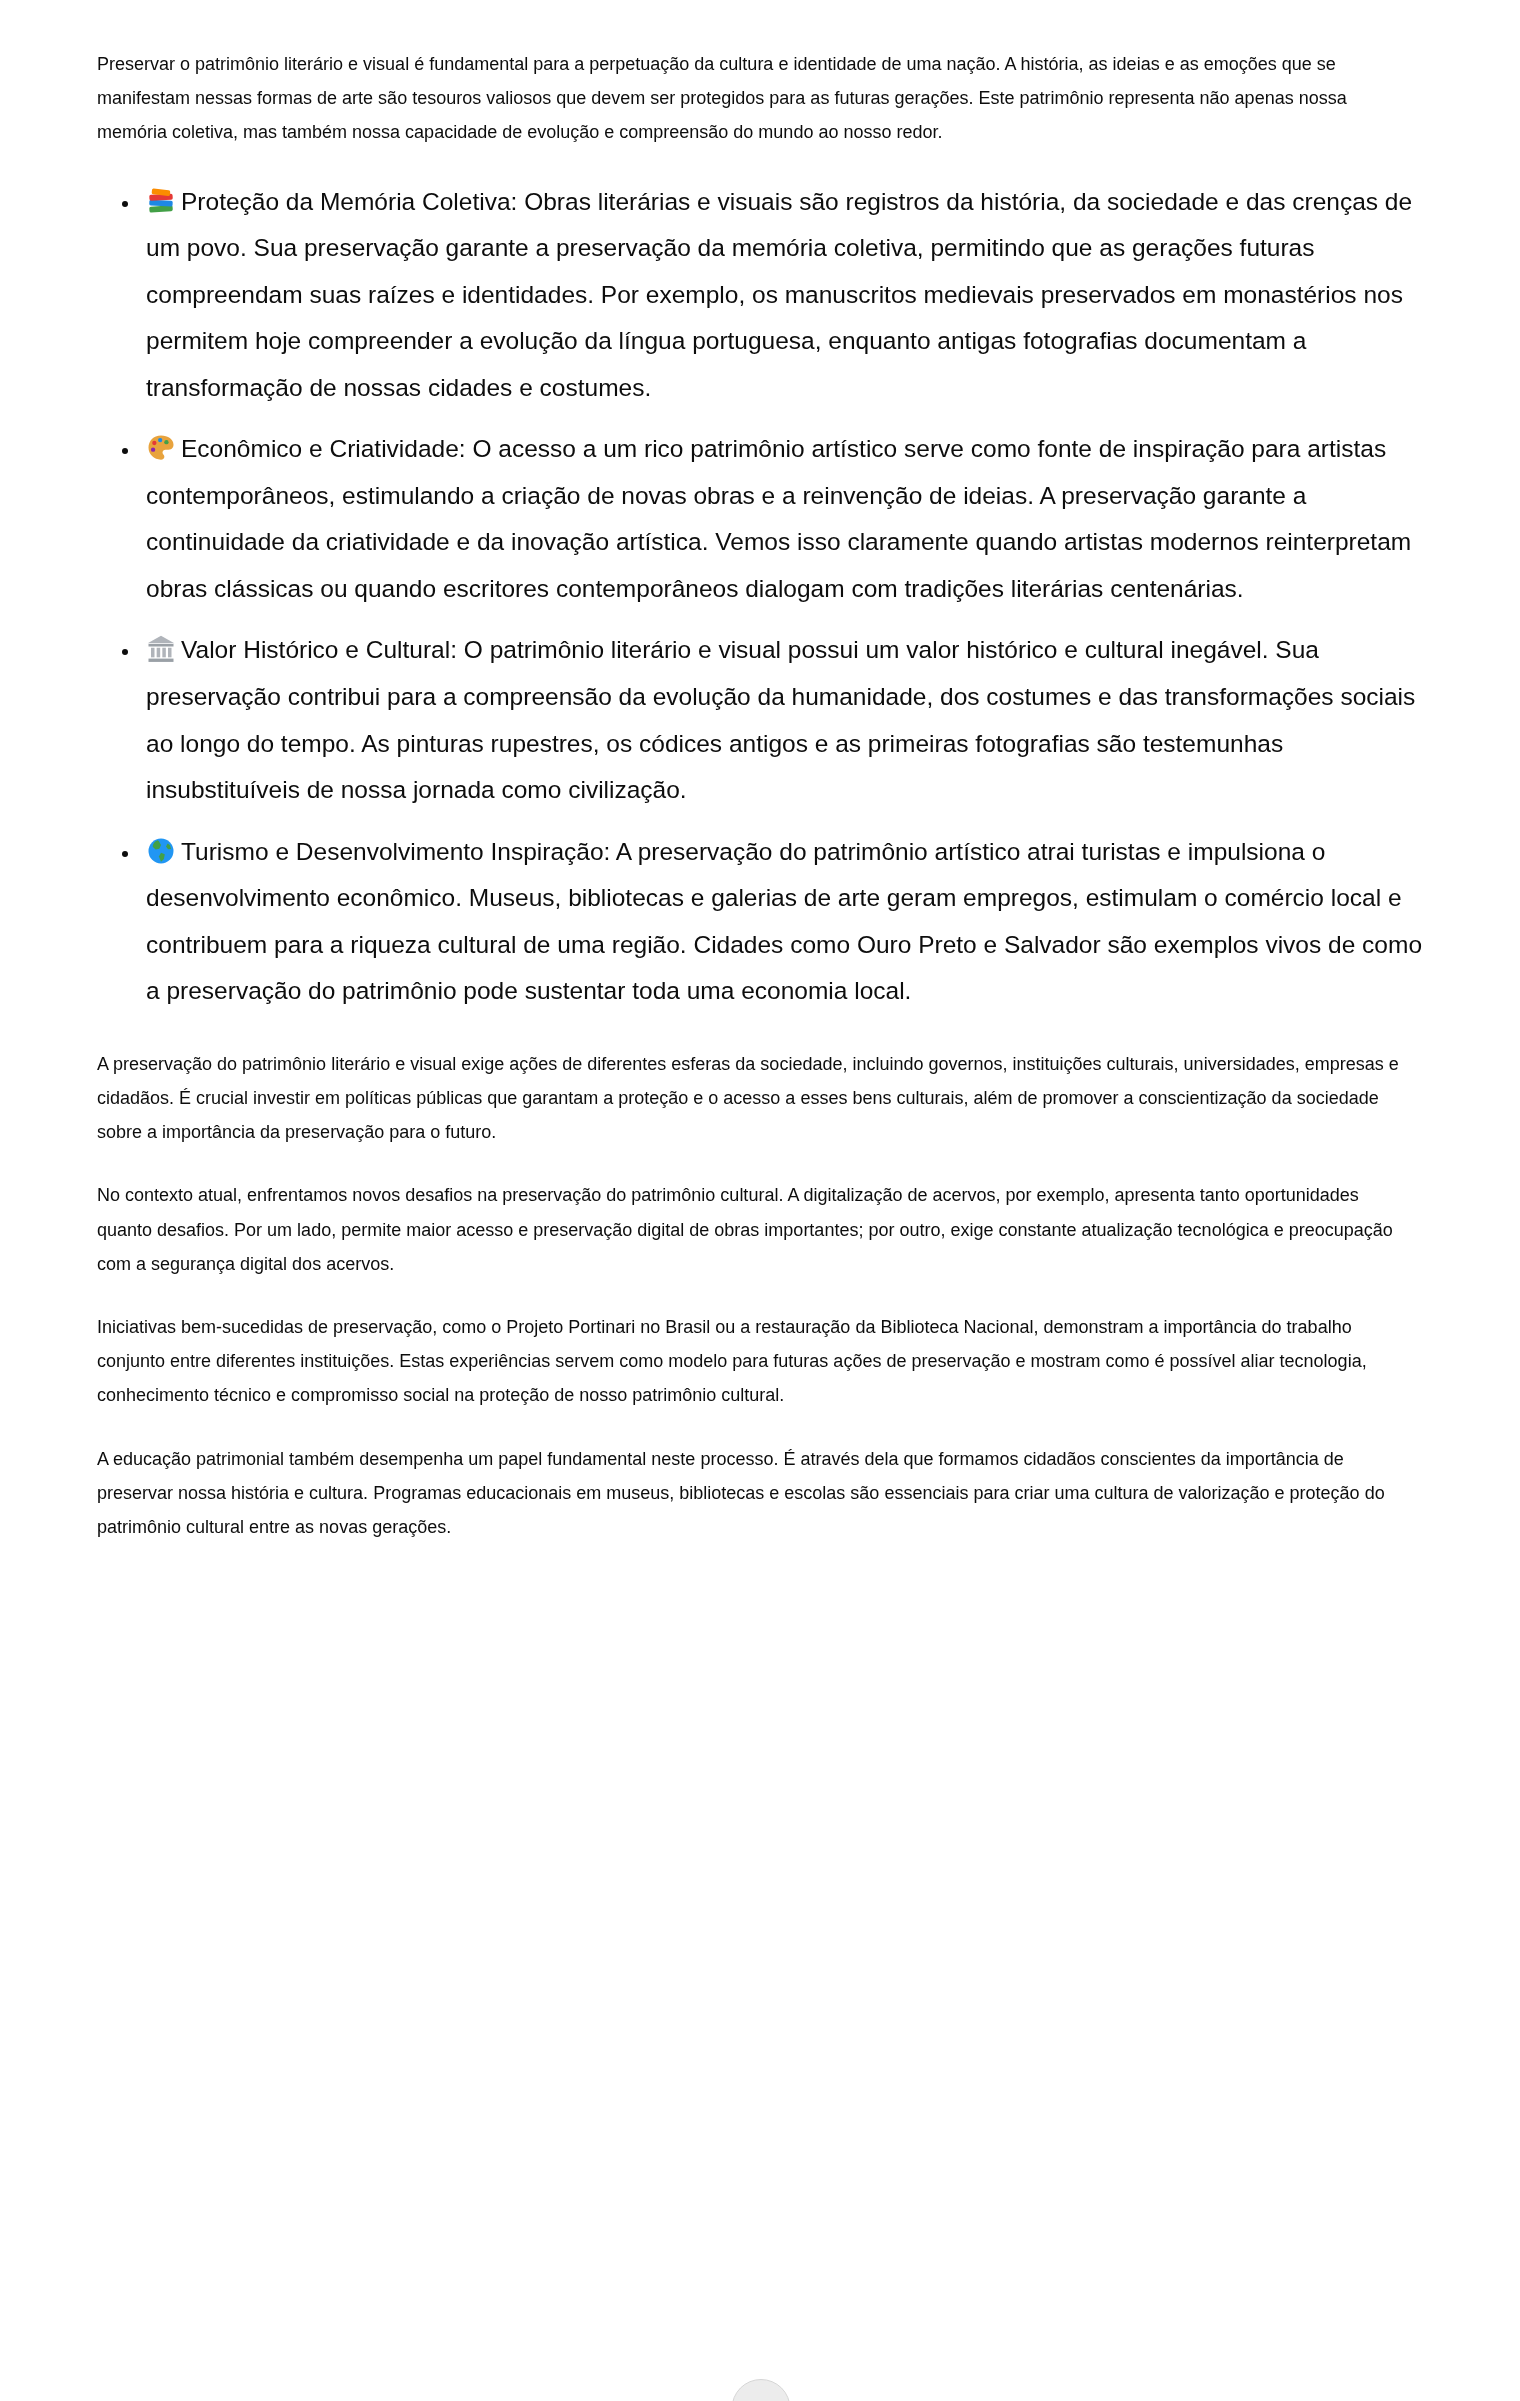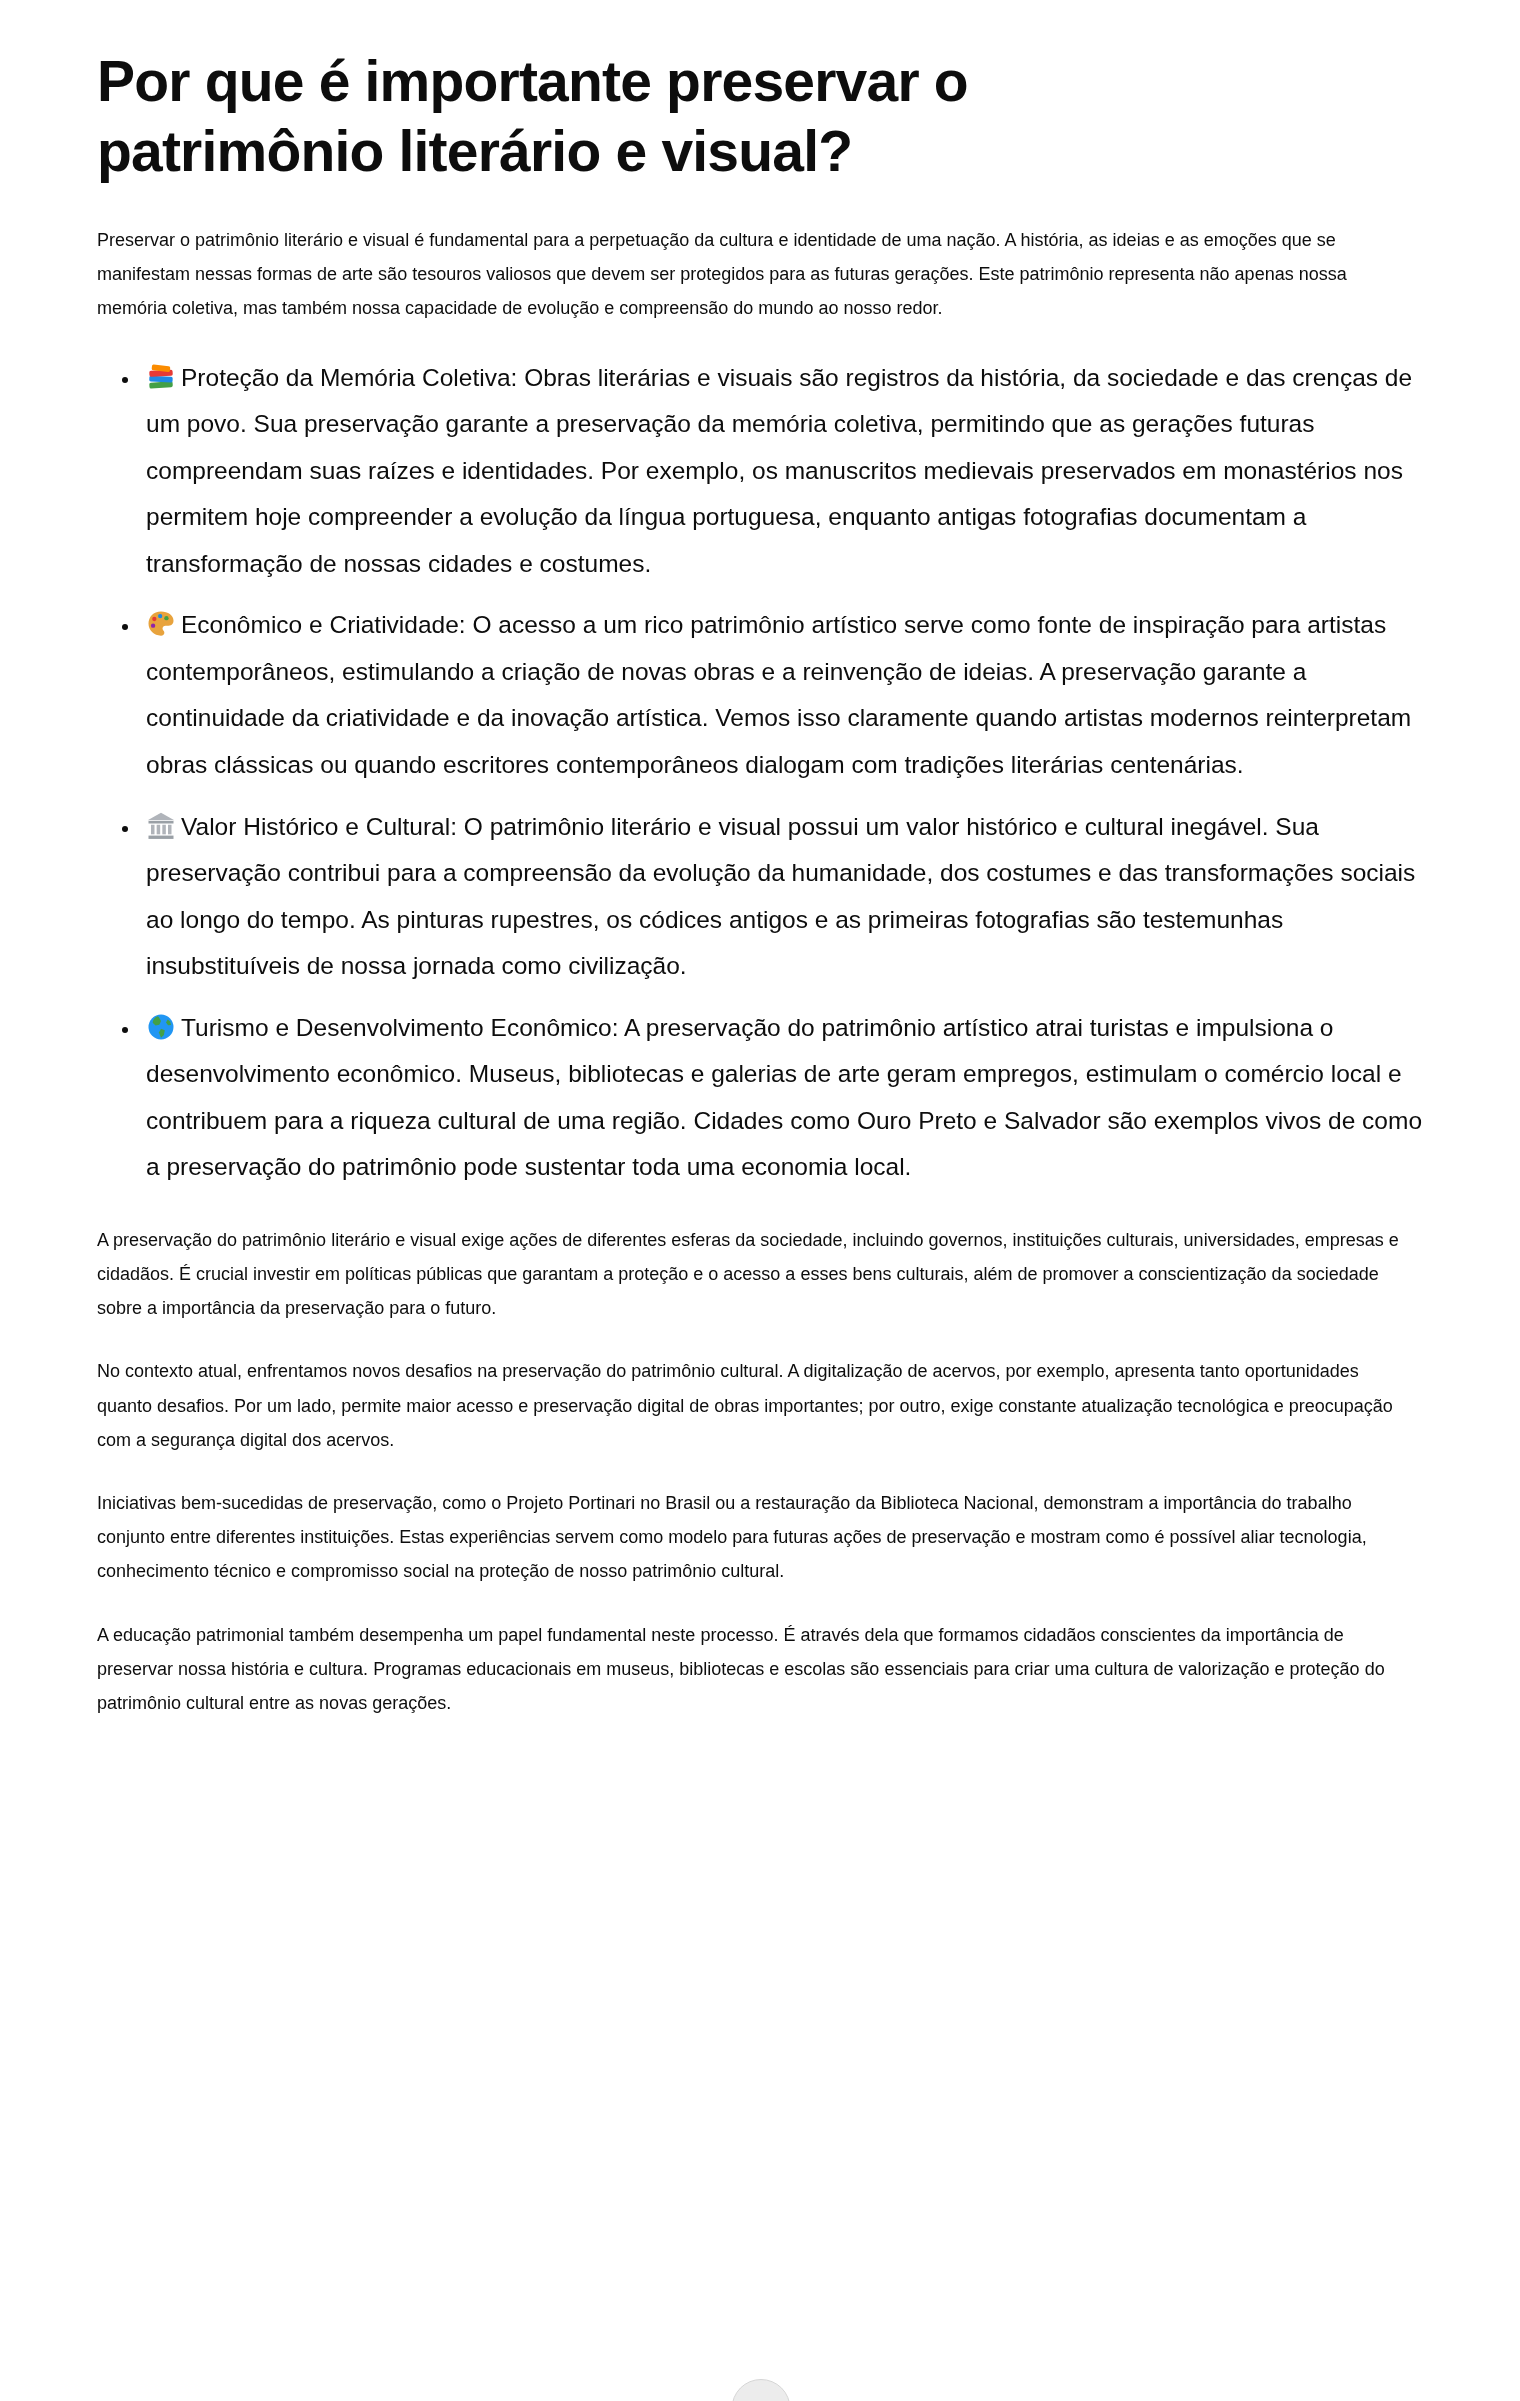--- a/index.html
+++ b/index.html
@@ -65,21 +65,20 @@
     background: #ececec;
     border: 1.7px solid #d6d6d6;
     cursor: pointer;
   }
 </style>
 </head>
 <body>
 
 <div class="page">
 
-  <h1 class="title">Por que é importante preservar o patrimônio literário e visual?</h1>
 
   <p class="body-text">Preservar o patrimônio literário e visual é fundamental para a perpetuação da cultura e identidade de uma nação. A história, as ideias e as emoções que se manifestam nessas formas de arte são tesouros valiosos que devem ser protegidos para as futuras gerações. Este patrimônio representa não apenas nossa memória coletiva, mas também nossa capacidade de evolução e compreensão do mundo ao nosso redor.</p>
 
   <ul class="benefits">
 
     <li>
       <span class="inline-icon">
         <svg viewBox="0 0 36 36" aria-hidden="true">
           <rect x="4" y="24" width="28" height="7" rx="2" fill="#43a047" transform="rotate(-4 18 27)"></rect>
           <rect x="4" y="17" width="28" height="7" rx="2" fill="#1e88e5" transform="rotate(3 18 20)"></rect>
@@ -119,21 +118,21 @@
     </li>
 
     <li>
       <span class="inline-icon">
         <svg viewBox="0 0 36 36" aria-hidden="true">
           <circle cx="18" cy="18" r="15" fill="#2196f3"></circle>
           <path d="M14 5 c-3.5 1.2 -6 4.5 -6 8 l3.5 3.2 4.5 -1 2 -4.5 -2.5 -4.5 Z" fill="#43a047"></path>
           <path d="M18 20 l-2.5 4.5 2.5 6.5 3.5 -3.5 1 -5.5 Z" fill="#43a047"></path>
           <path d="M26 9 l3 2.5 1 4 -3.5 0.5 -2.5 -3.5 Z" fill="#43a047"></path>
         </svg>
-      </span><strong class="bullet-label">Turismo e Desenvolvimento Econômico:</strong>
+      </span><strong class="bullet-label">Turismo e Desenvolvimento Inspiração:</strong>
       <span>A preservação do patrimônio artístico atrai turistas e impulsiona o desenvolvimento econômico. Museus, bibliotecas e galerias de arte geram empregos, estimulam o comércio local e contribuem para a riqueza cultural de uma região. Cidades como Ouro Preto e Salvador são exemplos vivos de como a preservação do patrimônio pode sustentar toda uma economia local.</span>
     </li>
 
   </ul>
 
   <p class="body-text">A preservação do patrimônio literário e visual exige ações de diferentes esferas da sociedade, incluindo governos, instituições culturais, universidades, empresas e cidadãos. É crucial investir em políticas públicas que garantam a proteção e o acesso a esses bens culturais, além de promover a conscientização da sociedade sobre a importância da preservação para o futuro.</p>
   <p class="body-text">No contexto atual, enfrentamos novos desafios na preservação do patrimônio cultural. A digitalização de acervos, por exemplo, apresenta tanto oportunidades quanto desafios. Por um lado, permite maior acesso e preservação digital de obras importantes; por outro, exige constante atualização tecnológica e preocupação com a segurança digital dos acervos.</p>
   <p class="body-text">Iniciativas bem-sucedidas de preservação, como o Projeto Portinari no Brasil ou a restauração da Biblioteca Nacional, demonstram a importância do trabalho conjunto entre diferentes instituições. Estas experiências servem como modelo para futuras ações de preservação e mostram como é possível aliar tecnologia, conhecimento técnico e compromisso social na proteção de nosso patrimônio cultural.</p>
   <p class="body-text">A educação patrimonial também desempenha um papel fundamental neste processo. É através dela que formamos cidadãos conscientes da importância de preservar nossa história e cultura. Programas educacionais em museus, bibliotecas e escolas são essenciais para criar uma cultura de valorização e proteção do patrimônio cultural entre as novas gerações.</p>
 

